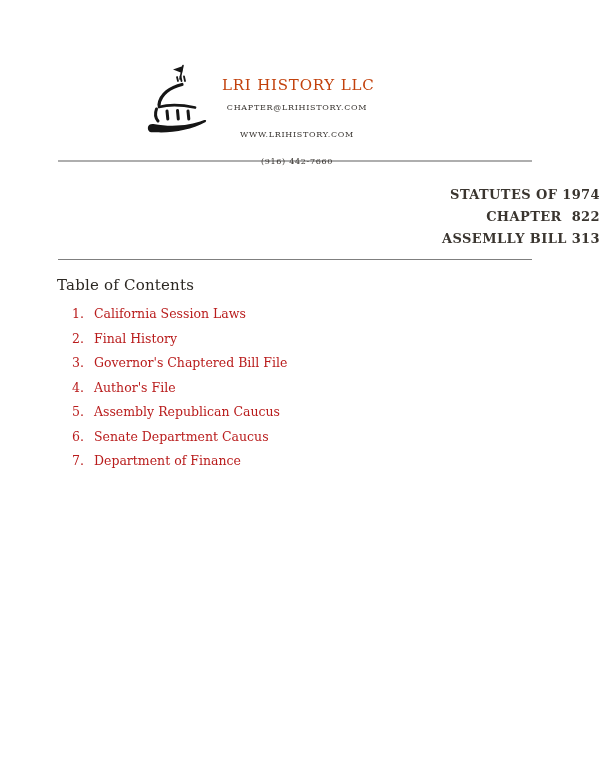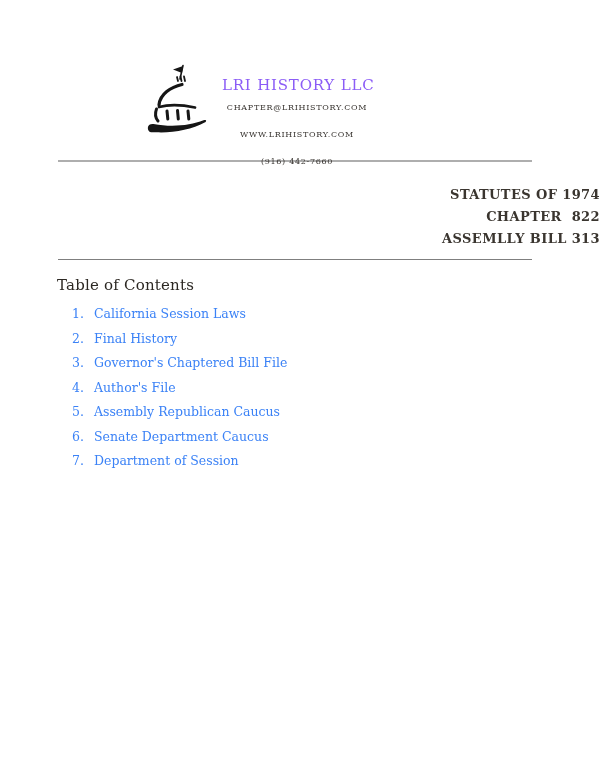--- a/index.html
+++ b/index.html
@@ -12,21 +12,21 @@
     color: #36322d;
     overflow: hidden;
   }
 
   
   .header { position: relative; height: 160px; }
   .logo { position: absolute; left: 146px; top: 60px; width: 64px; height: 78px; }
   .logo svg { display: block; width: 64px; height: 78px; }
   .brand { position: absolute; left: 222px; top: 77px; width: 150px; text-align: center; }
   .brand-name {
-    font-size: 15px; letter-spacing: 0.8px; color: #8b5cf6;
+    font-size: 15px; letter-spacing: 0.8px; color: #c2410c;
     white-space: nowrap; line-height: 17px;
   }
   .brand-line {
     font-size: 8px; letter-spacing: 0.7px; color: #383430;
     white-space: nowrap; line-height: 8px; margin-top: 19px;
   }
   .brand-line.first { margin-top: 10px; }
 
   
   .rule { margin-left: 58px; width: 474px; height: 0; }
@@ -52,21 +52,21 @@
     letter-spacing: 0.2px;
     color: #2c2823;
     font-weight: normal;
     line-height: 18px;
   }
   .toc ol { list-style: none; margin: 12px 0 0; padding: 0 0 0 72px; }
   .toc li {
     margin-bottom: 9.5px;
     font-size: 12.5px;
     line-height: 15px;
-    color: #3b82f6;
+    color: #b91c1c;
     white-space: nowrap;
   }
   .toc .num { display: inline-block; min-width: 12px; margin-right: 6px; text-align: right; }
 </style>
 </head>
 <body>
 
 <div class="page">
 
   <header class="header">
@@ -129,18 +129,18 @@
       <li>
         <span class="num">5.</span>
         <span class="label">Assembly Republican Caucus</span>
       </li>
       <li>
         <span class="num">6.</span>
         <span class="label">Senate Department Caucus</span>
       </li>
       <li>
         <span class="num">7.</span>
-        <span class="label">Department of Session</span>
+        <span class="label">Department of Finance</span>
       </li>
     </ol>
   </section>
 
 </div>
 
 </body></html>

